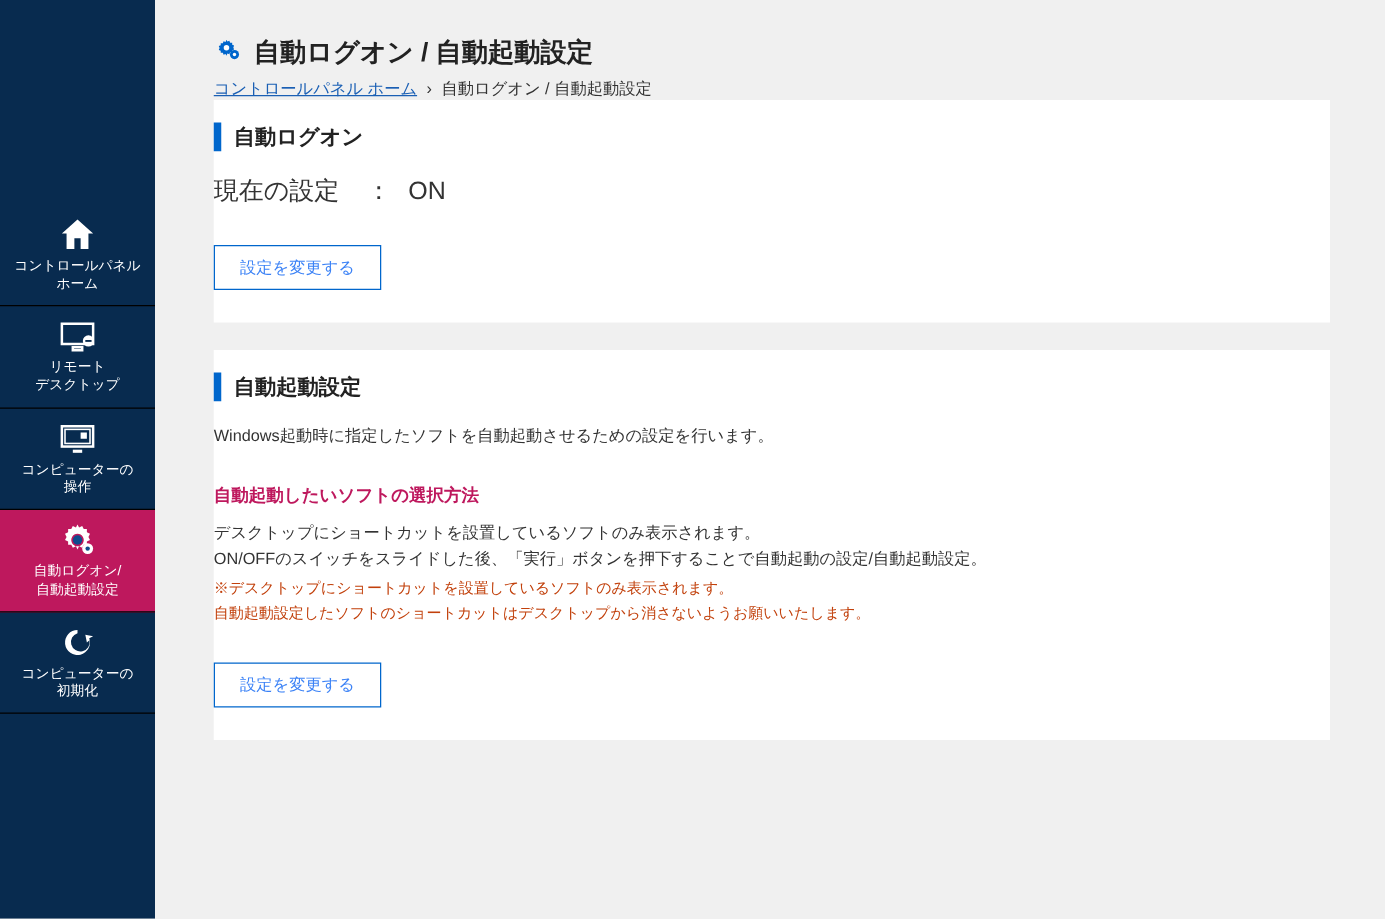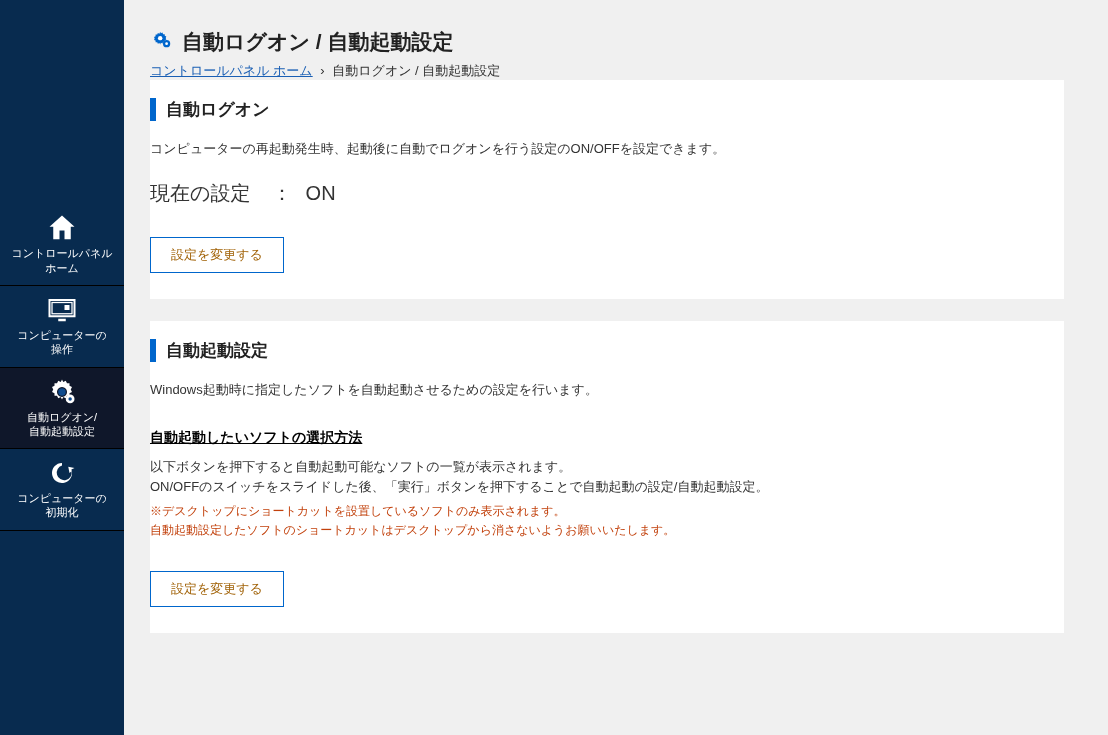--- a/index.html
+++ b/index.html
@@ -29,21 +29,21 @@
       justify-content: center;
       padding: 8px 4px 10px 4px;
       cursor: pointer;
       text-align: center;
       border-bottom: 1px solid #000;
       color: #fff;
       font-size: 11px;
       line-height: 1.3;
     }
     .sidebar-item.active {
-      background: #0f172a;
+      background: #be185d;
     }
     .sidebar-item .icon {
       width: 32px;
       height: 32px;
       margin-bottom: 2px;
       display: flex;
       align-items: center;
       justify-content: center;
     }
     .sidebar-item .icon svg {
@@ -51,21 +51,21 @@
       height: 30px;
       fill: #fff;
     }
     .main {
       flex: 1;
       background: #f0f0f0;
       padding: 8px 0 0 0;
       overflow-y: auto;
     }
     .content-inner {
-      padding: 20px 44px 0 26px;
+      padding: 20px 44px 0 47px;
     }
     .page-title-row {
       display: flex;
       align-items: center;
       gap: 8px;
       margin-bottom: 6px;
     }
     .page-title-row .icon {
       color: #0066cc;
     }
@@ -116,52 +116,62 @@
       font-size: 20px;
       color: #333;
       margin-bottom: 30px;
     }
     .state-row .label { margin-right: 8px; }
     .state-row .colon { margin: 0 8px; }
     .state-row .value { }
     .sub-heading {
       font-size: 14px;
       font-weight: bold;
-      color: #000000;
+      color: #be185d;
       margin-bottom: 10px;
-      text-decoration: underline;
     }
     .note {
       font-size: 12px;
       color: #c2410c;
       line-height: 1.6;
       margin-bottom: 30px;
     }
     .btn-outline {
       display: inline-block;
       background: #fff;
       border: 1px solid #0066cc;
-      color: #a16207;
+      color: #3b82f6;
       font-size: 13px;
       padding: 8px 20px;
       cursor: pointer;
     }
   </style>
 </head>
 <body>
 
 <nav class="sidebar">
   <div class="sidebar-item">
     <span class="icon">
       <svg viewBox="0 0 24 24">
           <path d="M12 2 L2 11 H5 V21 H10 V14 H14 V21 H19 V11 H22 Z"></path>
         </svg>
     </span>
     <span style="white-space:pre-line">コントロールパネル
 ホーム</span>
+  </div>
+  <div class="sidebar-item">
+    <span class="icon">
+      <svg viewBox="0 0 24 24">
+          <path d="M2 4 H22 V17 H2 Z M9 19 H15 V21 H9 Z" fill="none" stroke="#fff" stroke-width="1.6"></path>
+          <circle cx="19" cy="15" r="3.6" fill="#fff"></circle>
+          <rect x="17" y="14.4" width="4" height="1.2" fill="#082b4f"></rect>
+        </svg>
+    </span>
+    <span style="white-space:pre-line">リモート
+デスクトップ</span>
   </div>
   <div class="sidebar-item">
     <span class="icon">
       <svg viewBox="0 0 24 24">
           <rect x="2" y="4" width="20" height="13" fill="none" stroke="#fff" stroke-width="1.6"></rect>
           <rect x="4" y="6" width="16" height="9" fill="#082b4f" stroke="#fff" stroke-width="1"></rect>
           <rect x="14" y="8" width="4" height="4" fill="#fff"></rect>
           <rect x="9" y="19" width="6" height="2" fill="#fff"></rect>
         </svg>
     </span>
@@ -207,35 +217,34 @@
     </div>
 
     <div class="breadcrumb">
       <a>コントロールパネル ホーム</a>
       <span class="breadcrumb-sep">›</span>
       <span>自動ログオン / 自動起動設定</span>
     </div>
 
     <section class="section">
       <h2 class="section-heading">自動ログオン</h2>
-      <p class="desc">コンピューターの再起動発生時、起動後に自動でログオンを行う設定のON/OFFを設定できます。</p>
       <div class="state-row">
         <span class="label">現在の設定</span>
         <span class="colon">：</span>
         <span class="value">ON</span>
       </div>
       <button class="btn-outline">設定を変更する</button>
     </section>
 
     <section class="section">
       <h2 class="section-heading">自動起動設定</h2>
       <p class="desc" style="margin-bottom:28px">Windows起動時に指定したソフトを自動起動させるための設定を行います。</p>
       <div class="sub-heading">自動起動したいソフトの選択方法</div>
       <p class="desc" style="margin-bottom:4px">
-        <span>以下ボタンを押下すると自動起動可能なソフトの一覧が表示されます。</span><br>
+        <span>デスクトップにショートカットを設置しているソフトのみ表示されます。</span><br>
         <span>ON/OFFのスイッチをスライドした後、「実行」ボタンを押下することで自動起動の設定/自動起動設定。</span>
       </p>
       <p class="note">
         <span>※デスクトップにショートカットを設置しているソフトのみ表示されます。</span><br>
         <span>自動起動設定したソフトのショートカットはデスクトップから消さないようお願いいたします。</span>
       </p>
       <button class="btn-outline">設定を変更する</button>
     </section>
 
   </div>

